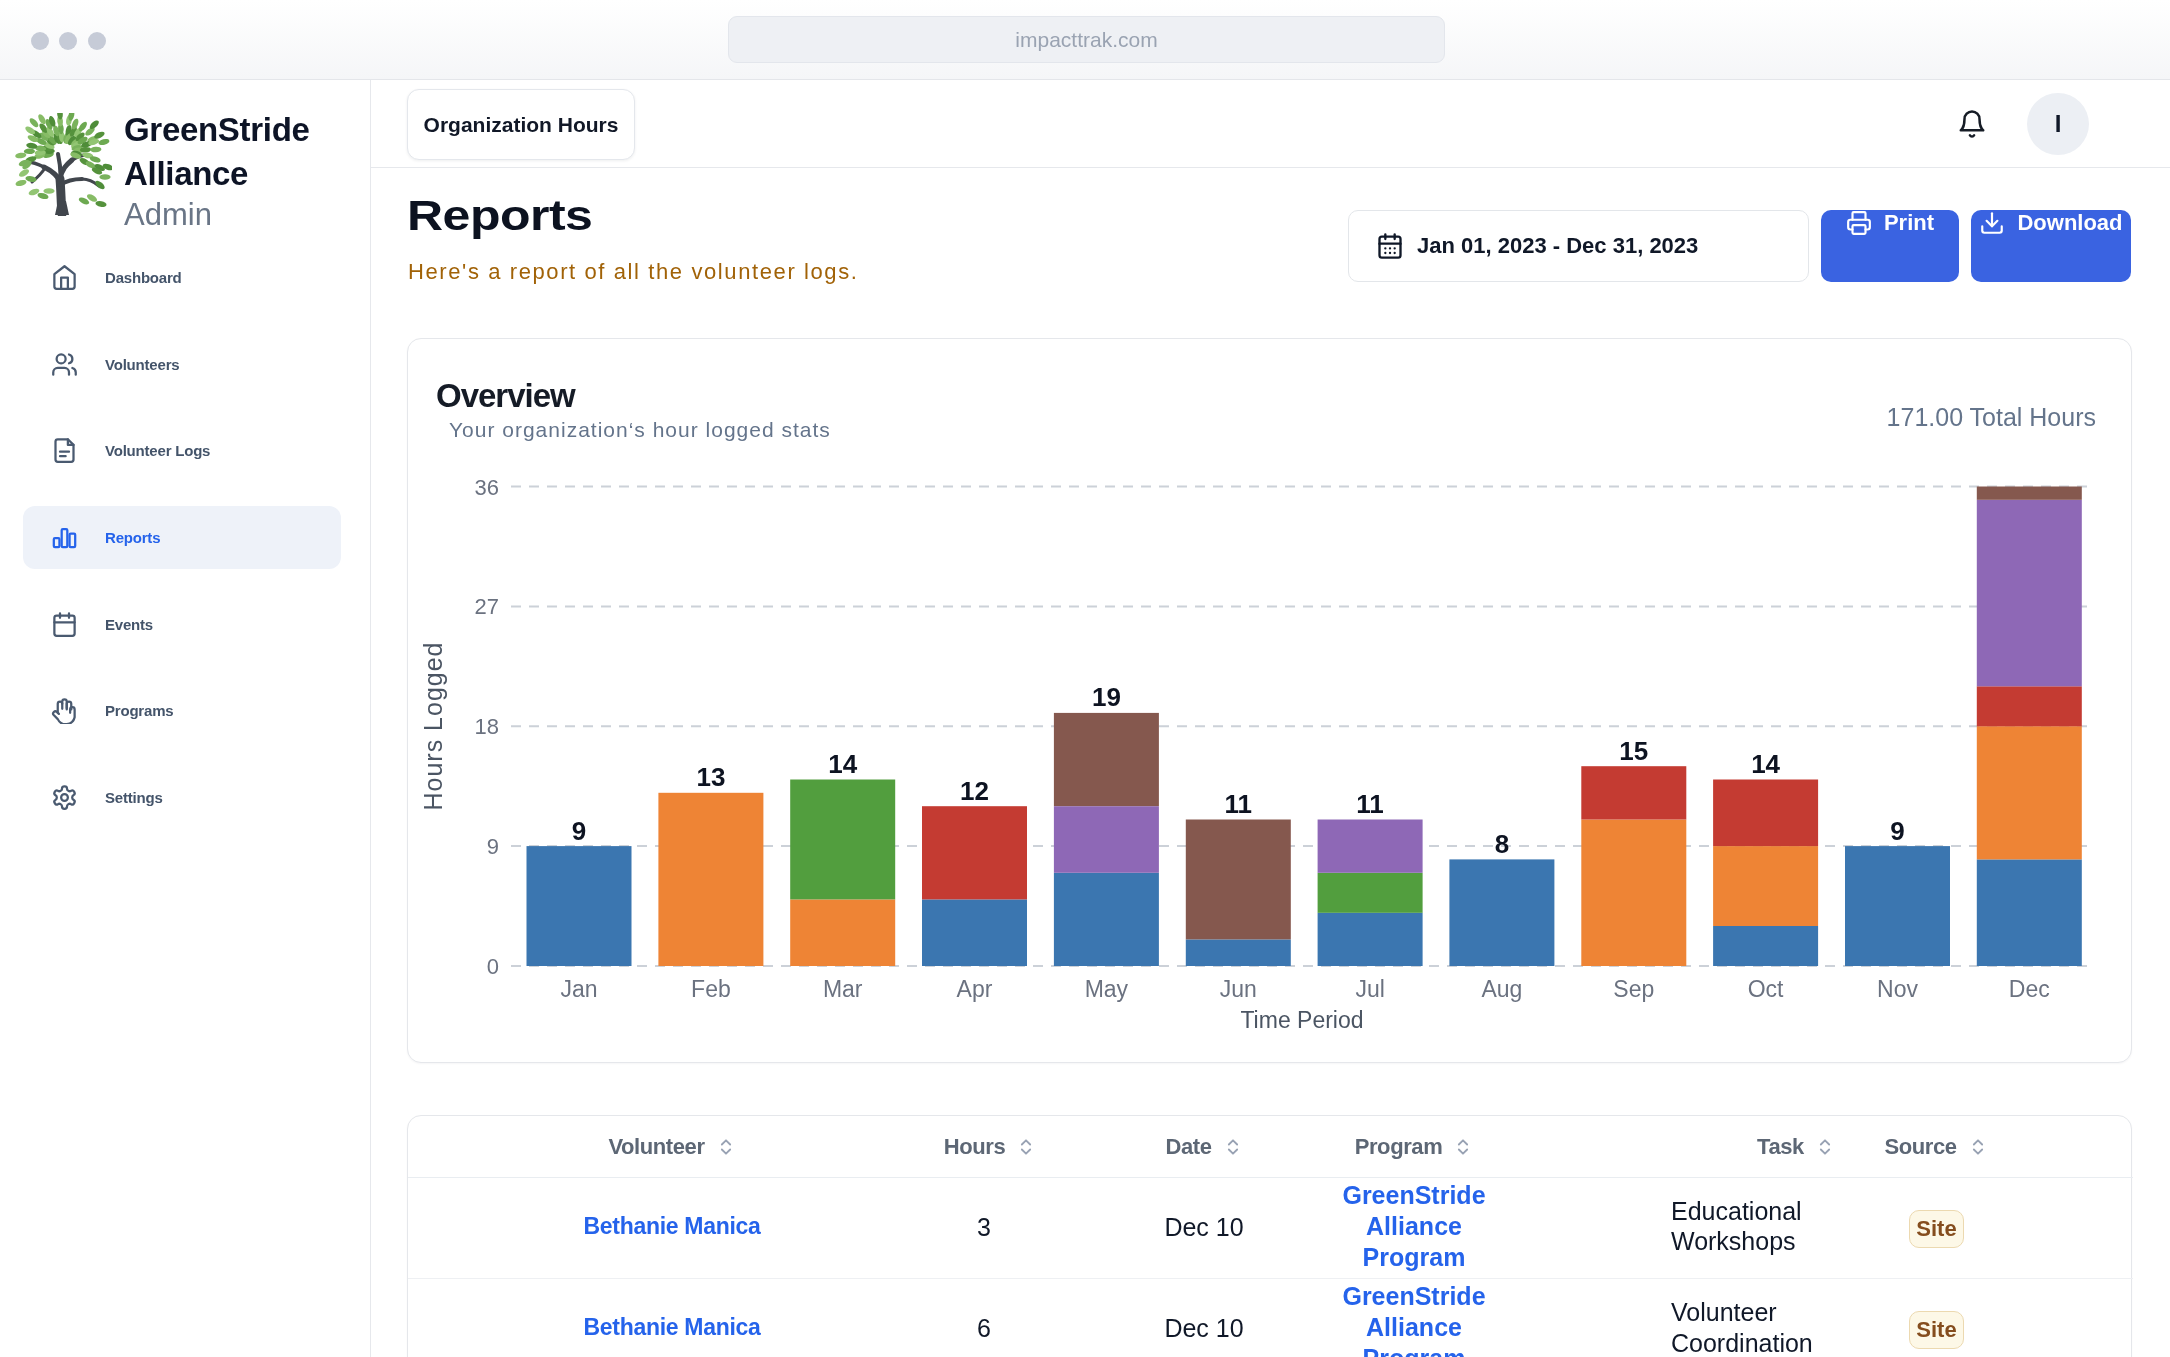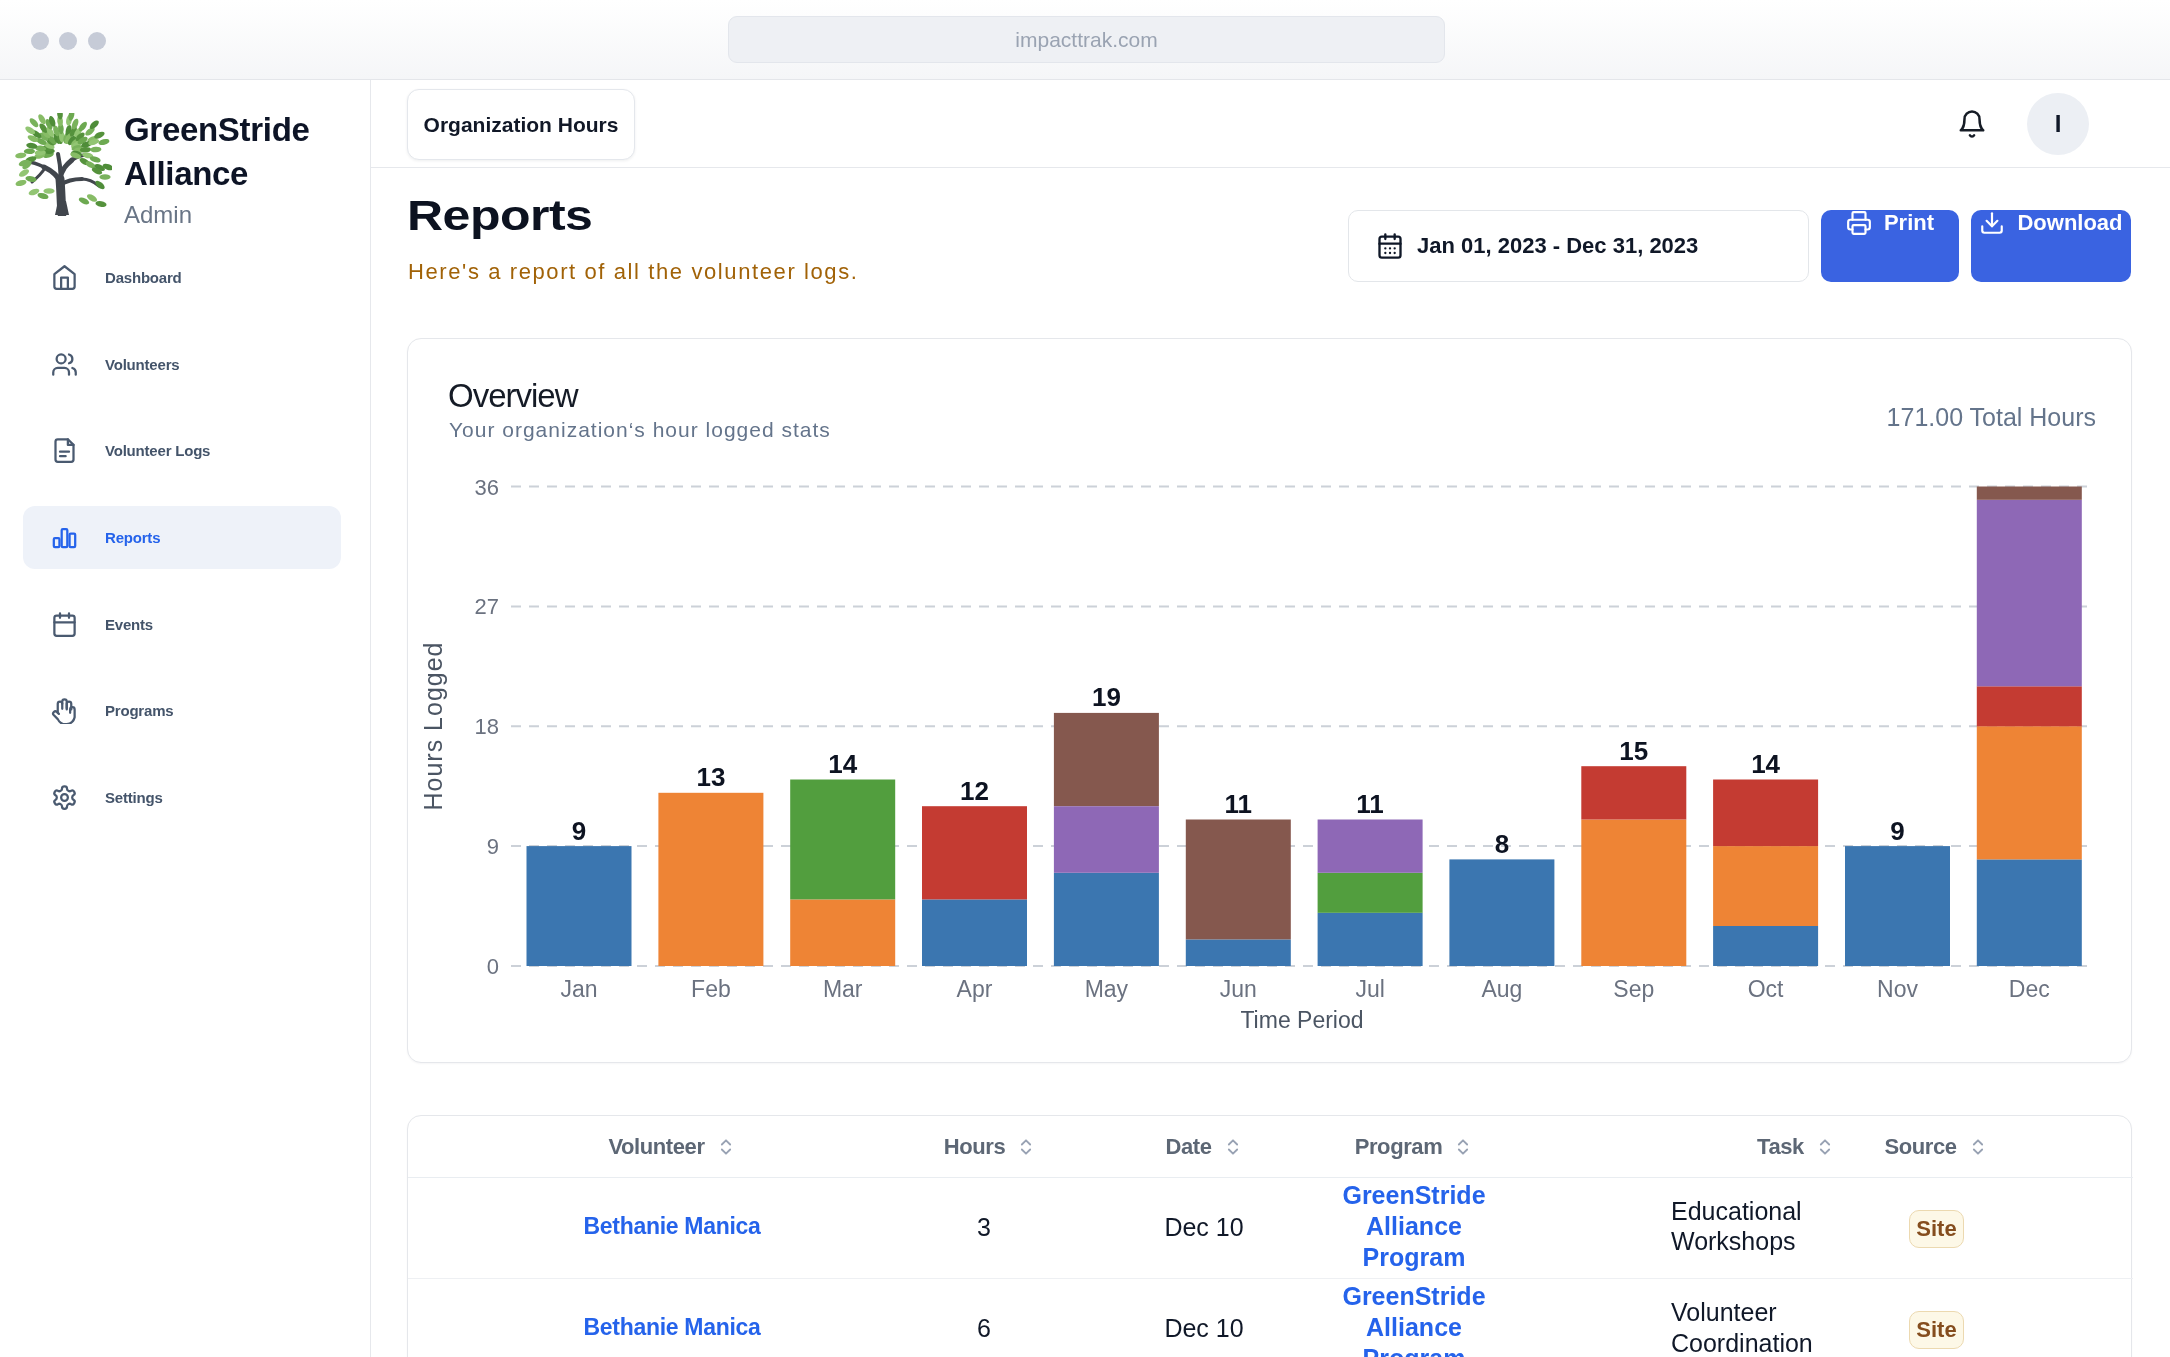--- a/index.html
+++ b/index.html
@@ -11,21 +11,21 @@
   .dot { position:absolute; top:32px; width:18px; height:18px; border-radius:50%; background:#c6cbd7; }
   .urlpill { position:absolute; left:728px; top:16px; width:717px; height:47px;
     background:#eef0f4; border:1px solid #e3e6ec; border-radius:9px;
     display:flex; align-items:center; justify-content:center;
     font-size:21px; color:#9aa3b2; }
   
   .sidebar { position:absolute; left:0; top:80px; width:371px; height:1277px;
     background:#fff; border-right:1px solid #e6e8ec; }
   .brand { position:absolute; left:124px; top:28px; font-size:33px; line-height:44px;
     font-weight:800; color:#0d1426; letter-spacing:-0.3px; }
-  .brand .sub { font-size:24px; line-height:30px; font-weight:400; color:#697586; margin-top:4px; letter-spacing:0; }
+  .brand .sub { font-size:31px; line-height:30px; font-weight:400; color:#697586; margin-top:4px; letter-spacing:0; }
   .nav-item { position:absolute; left:23px; width:318px; height:63px; border-radius:12px;
     display:flex; align-items:center; padding-left:28px; gap:27px;
     font-size:15px; font-weight:700; color:#44546a; letter-spacing:-0.2px;text-align:center; }
   .nav-item svg { width:27px; height:27px; stroke:#4a5a70; stroke-width:2; fill:none;
     stroke-linecap:round; stroke-linejoin:round; flex:0 0 auto; }
   .nav-item.active { background:#eef2f9; color:#2563eb; }
   .nav-item.active svg { stroke:#2563eb; }
   
   .tophead { position:absolute; left:371px; top:80px; width:1799px; height:88px;
     background:#fff; border-bottom:1px solid #e6e8ec; }
@@ -51,21 +51,21 @@
   .datebox svg { width:28px; height:28px; stroke:#101828; stroke-width:2; fill:none;
     stroke-linecap:round; stroke-linejoin:round; }
   .bluebtn { position:absolute; top:210px; height:72px; border-radius:10px; background:#3a63e1;
     display:flex; align-items:flex-start; justify-content:center; gap:12px;
     font-size:22px; font-weight:700; color:#fff; }
   .bluebtn svg { width:26px; height:26px; stroke:#fff; stroke-width:2; fill:none;
     stroke-linecap:round; stroke-linejoin:round; }
   
   .card { position:absolute; background:#fff; border:1px solid #e5e7eb; border-radius:14px;
     box-shadow:0 1px 2px rgba(16,24,40,.04); }
-  .ovtitle { position:absolute; left:40px; top:38px; font-size:33px; font-weight:400; color:#151b26; letter-spacing:-1px;text-align:right; }
+  .ovtitle { position:absolute; left:28px; top:38px; font-size:33px; font-weight:700; color:#151b26; letter-spacing:-1px;text-align:right; }
   .ovsub { position:absolute; left:41px; top:79px; font-size:21px; color:#64748b; letter-spacing:1px; }
   .totals { position:absolute; right:35px; top:64px; font-size:25px; color:#64748b; }
   
   .thc { position:absolute; display:flex; align-items:center; justify-content:center; gap:11px;
     height:61px; font-size:22px; font-weight:700; color:#5d6775; letter-spacing:-0.4px; }
   .thc svg { width:20px; height:20px; stroke:#98a2b3; stroke-width:2.2; fill:none;
     stroke-linecap:round; stroke-linejoin:round; }
   .cell { position:absolute; text-align:center; font-size:25px; color:#101828; }
   .link { color:#2563eb; font-weight:700; }
 </style>

